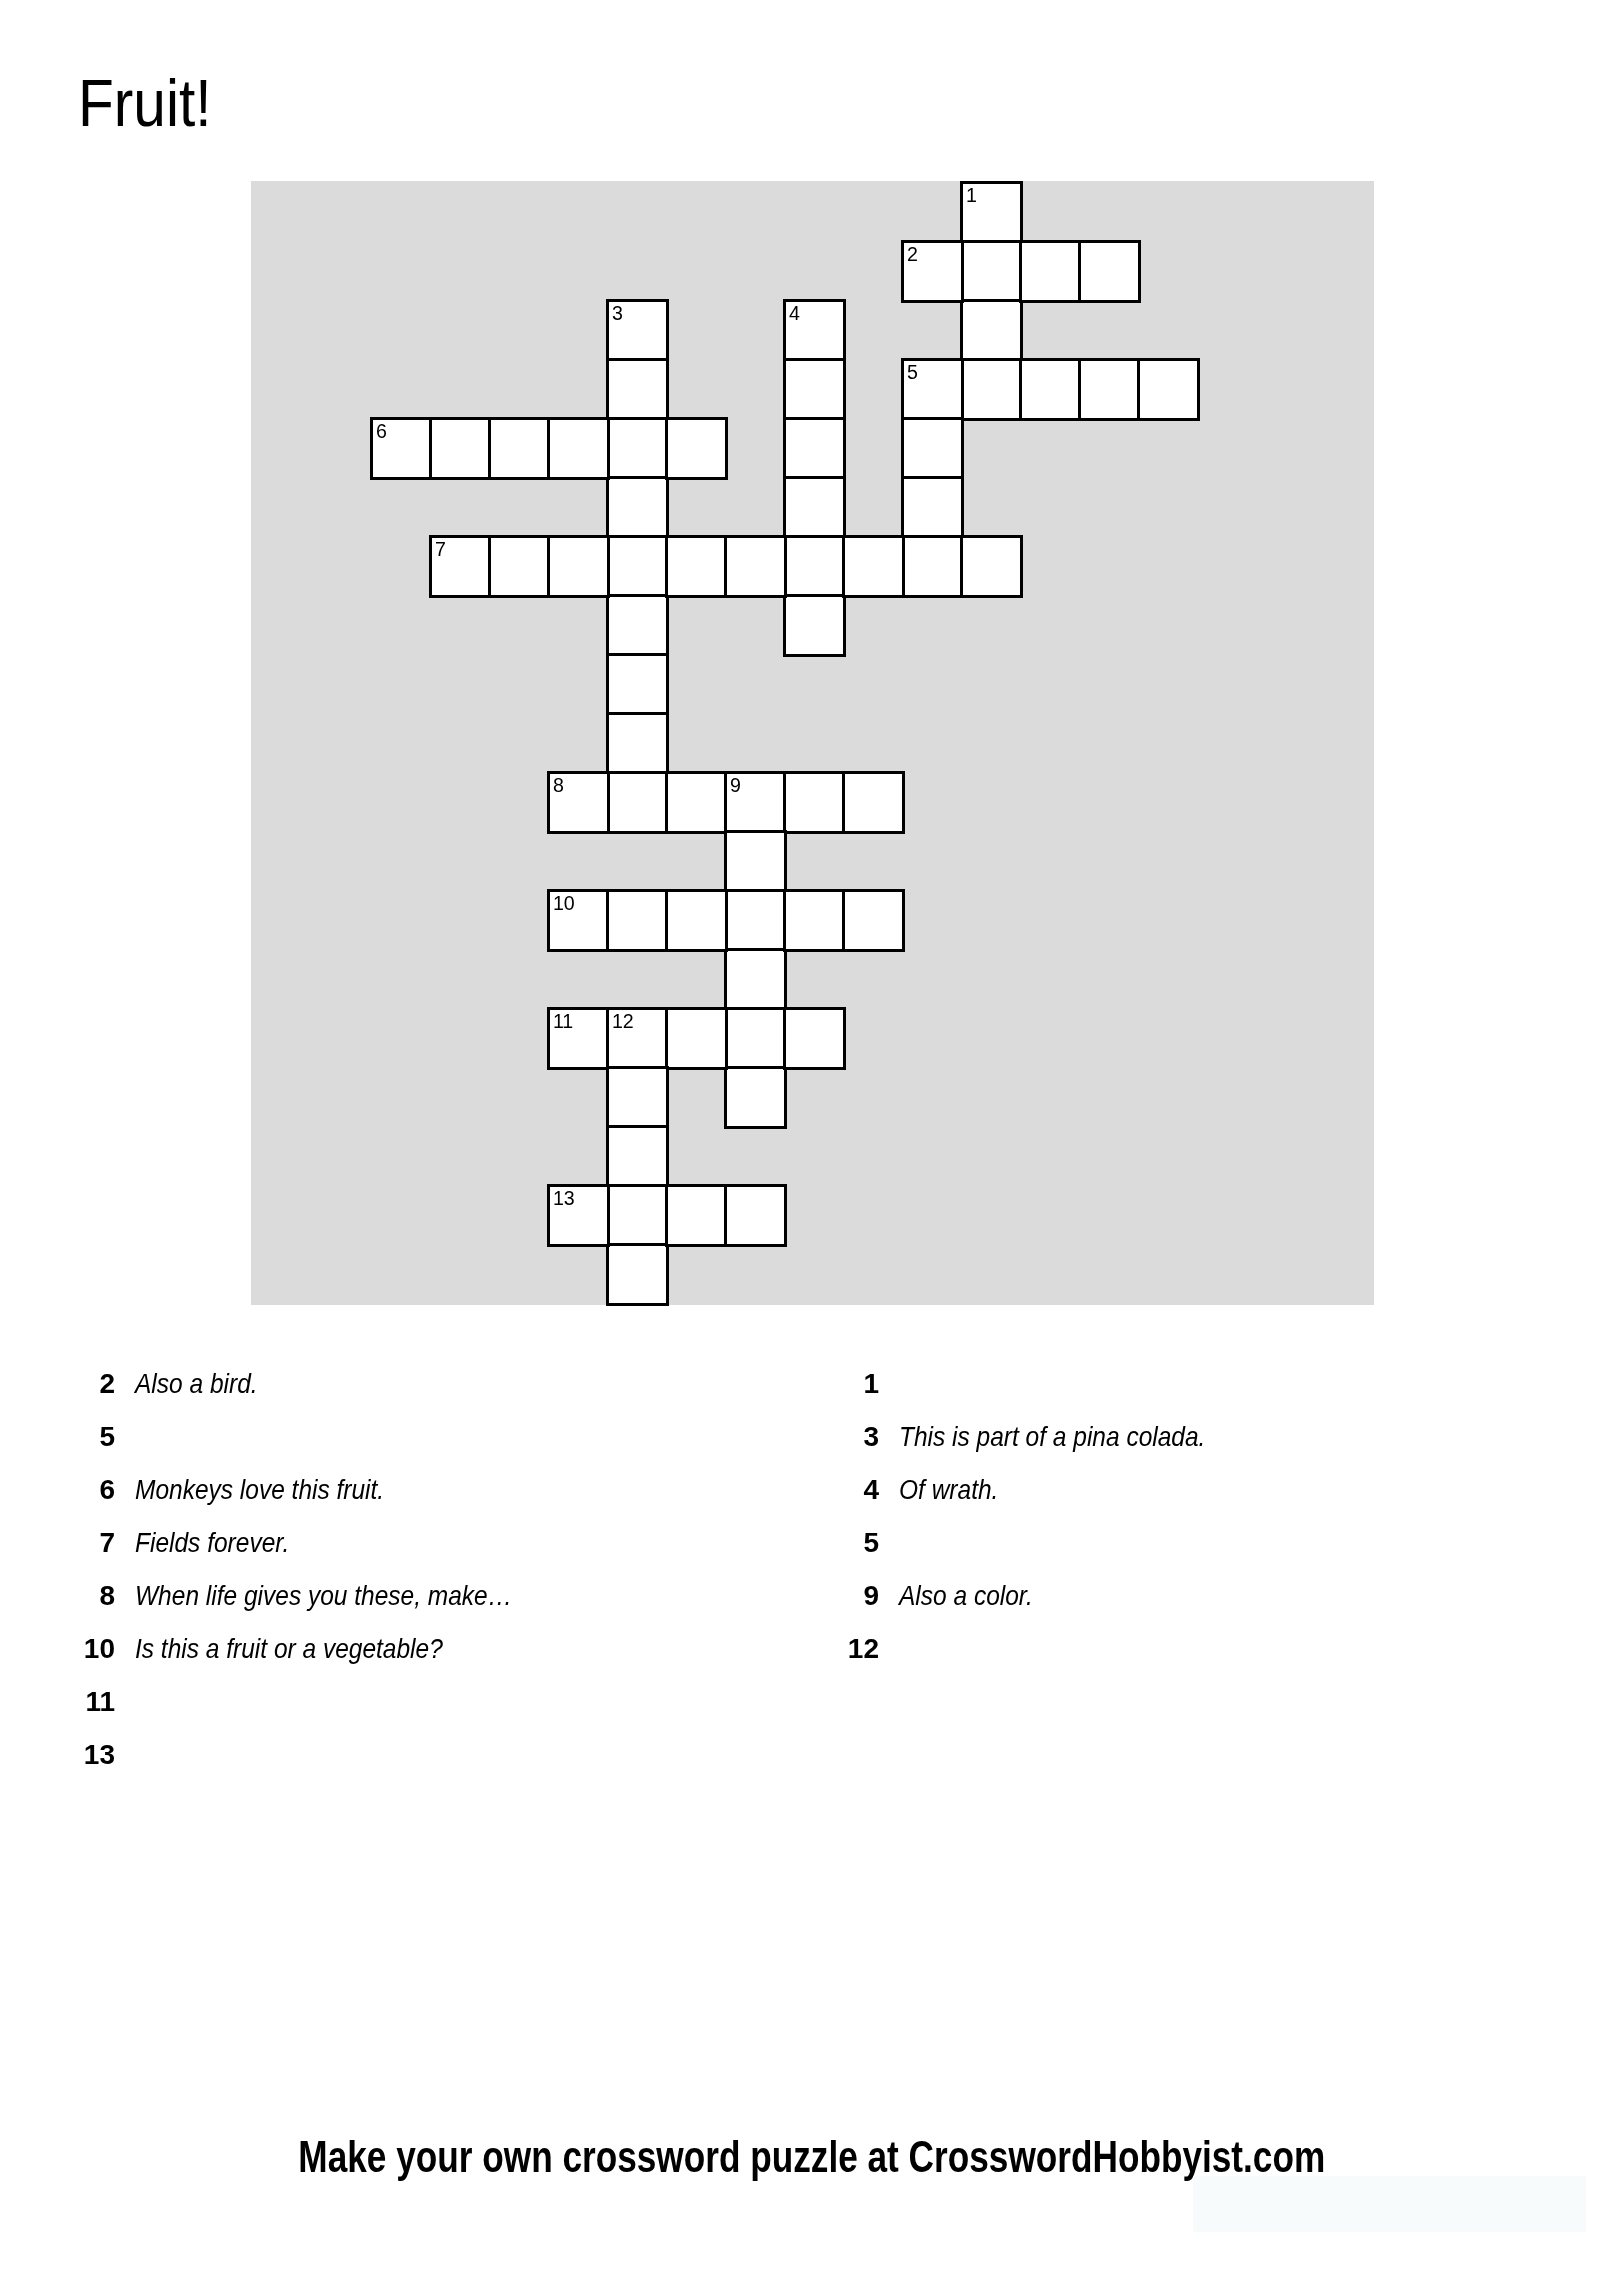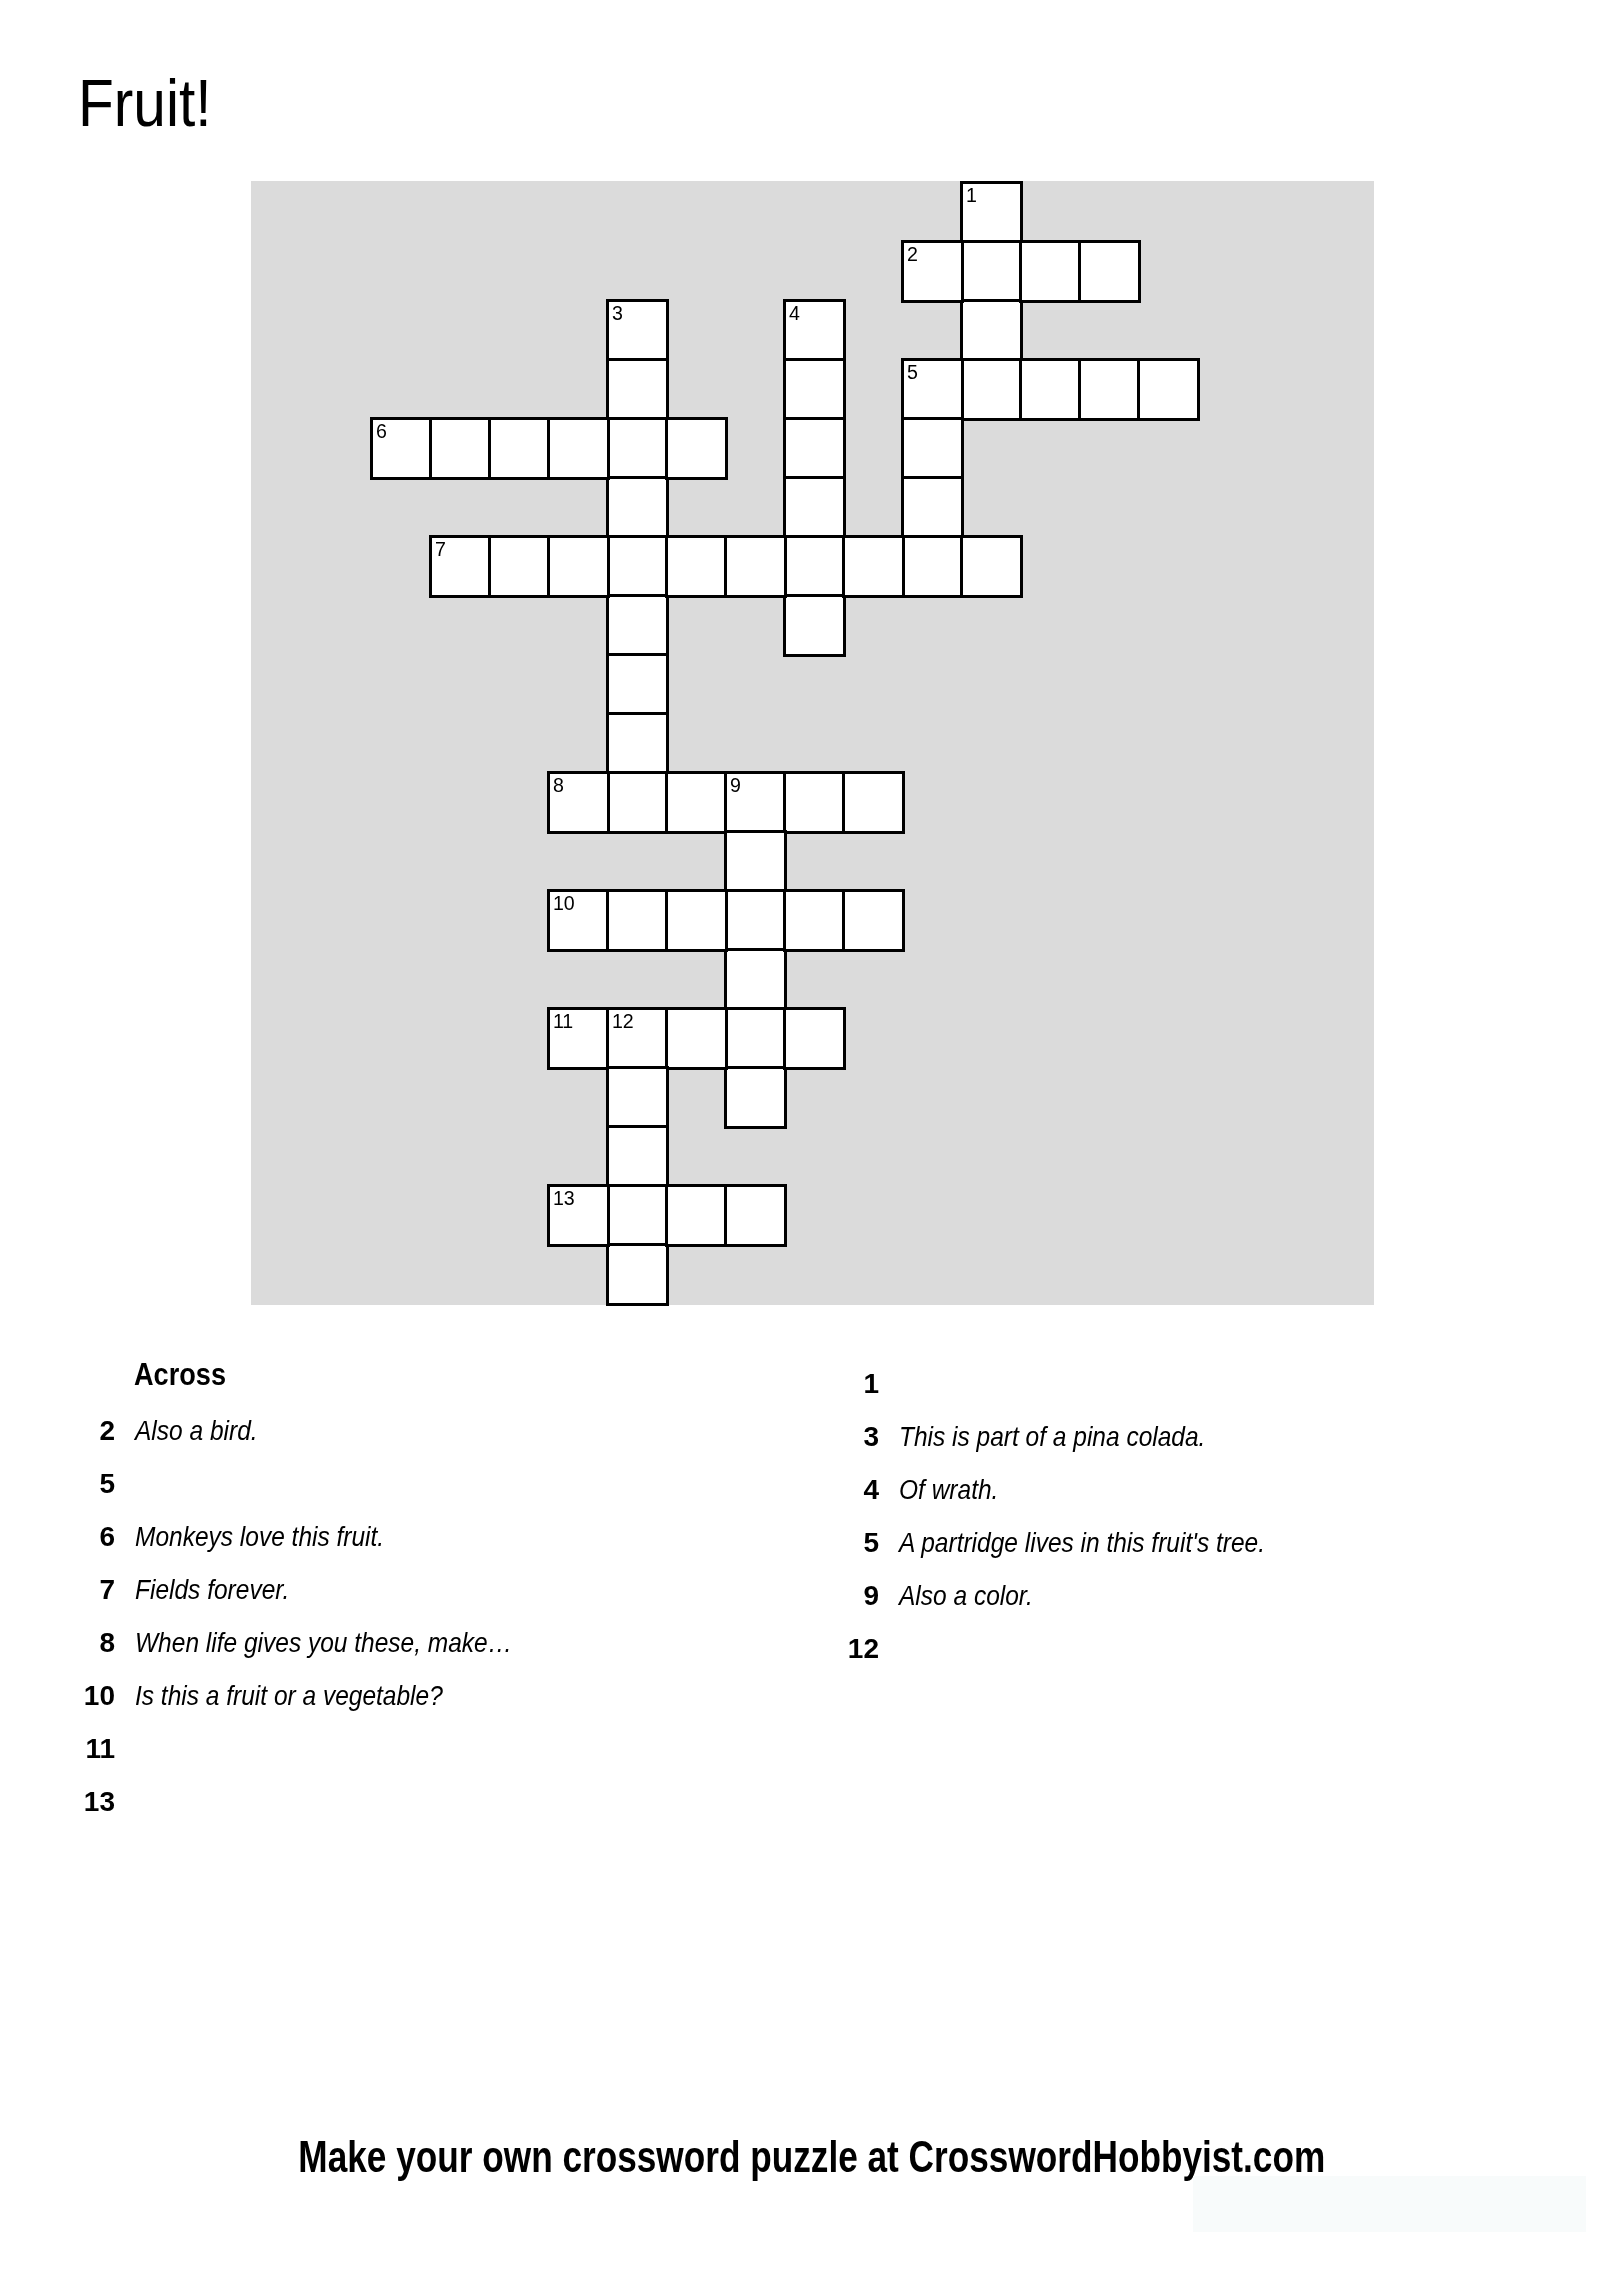--- a/index.html
+++ b/index.html
@@ -173,23 +173,20 @@
       <div class="cell" style="left: 236px; top: 1062px; width: 63px; height: 63px;"></div>
       <div class="cell" style="left: 177px; top: 1003px; width: 63px; height: 63px;">
         <span class="cellnum">13</span>
       </div>
       <div class="cell" style="left: 295px; top: 1003px; width: 63px; height: 63px;"></div>
       <div class="cell" style="left: 354px; top: 1003px; width: 63px; height: 63px;"></div>
     </div>
 </div>
 
 <div class="clue-col across">
-  <div class="clue-header">
-    <span class="squish">Across</span>
-  </div>
   <div id="across-list">
       <div class="clue">
         <span class="num">2</span>
         <span class="txt"><span class="squish">Also a bird.</span></span>
       </div>
       <div class="clue">
         <span class="num">5</span>
       </div>
       <div class="clue">
         <span class="num">6</span>
@@ -224,21 +221,20 @@
       <div class="clue">
         <span class="num">3</span>
         <span class="txt"><span class="squish">This is part of a pina colada.</span></span>
       </div>
       <div class="clue">
         <span class="num">4</span>
         <span class="txt"><span class="squish">Of wrath.</span></span>
       </div>
       <div class="clue">
         <span class="num">5</span>
-        <span class="txt"><span class="squish">A partridge lives in this fruit's tree.</span></span>
       </div>
       <div class="clue">
         <span class="num">9</span>
         <span class="txt"><span class="squish">Also a color.</span></span>
       </div>
       <div class="clue">
         <span class="num">12</span>
       </div>
     </div>
 </div>

